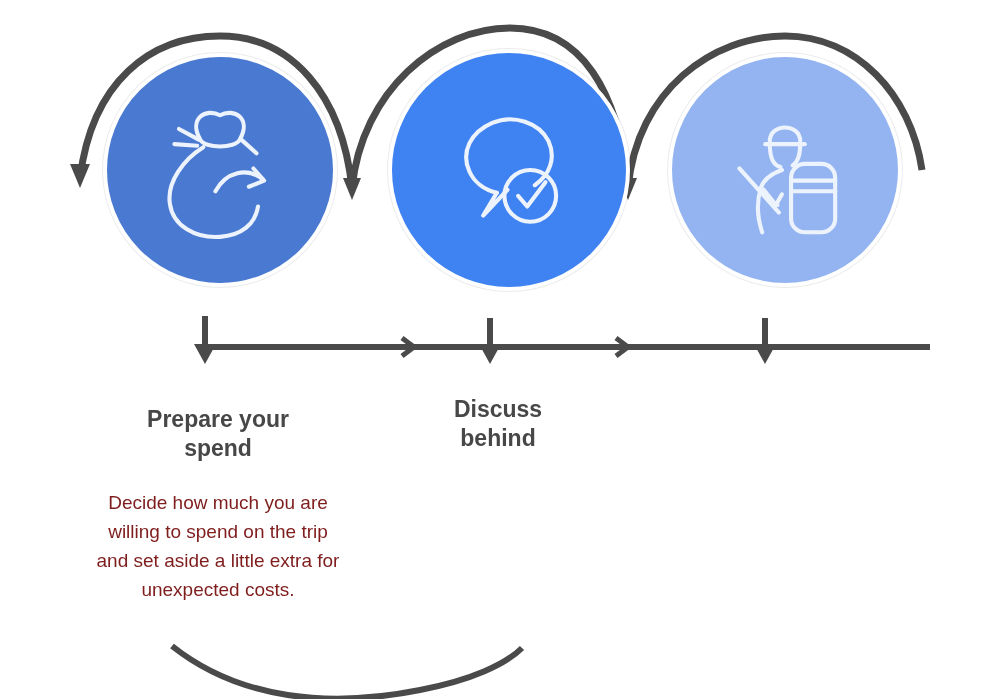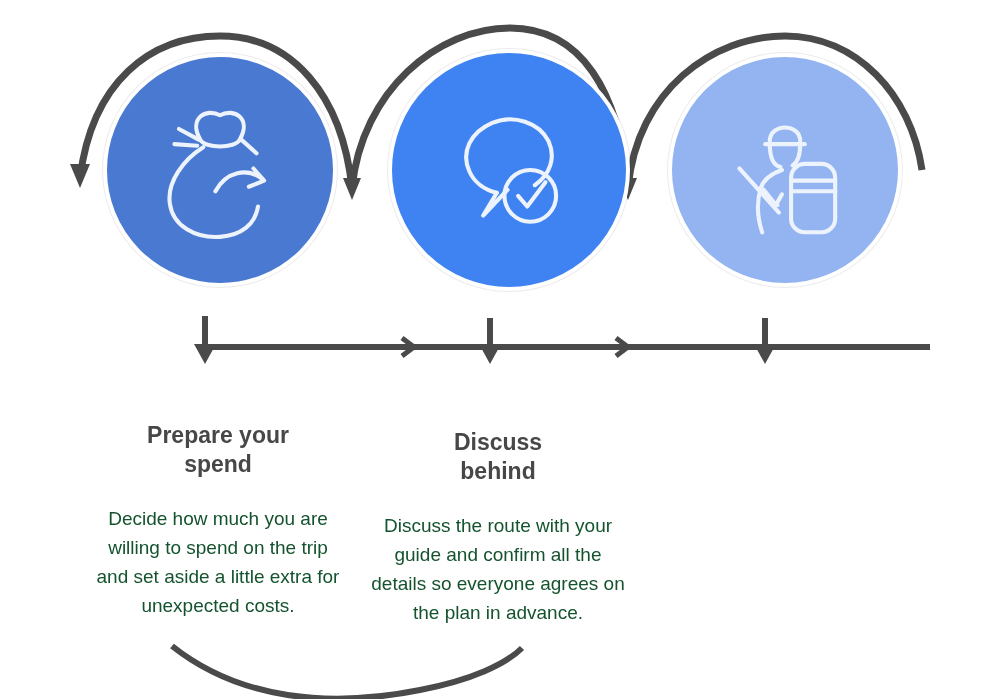--- a/index.html
+++ b/index.html
@@ -36,34 +36,34 @@
     stroke-linecap:round;
     stroke-linejoin:round;
   }
   .text-col{
     position:absolute;
     width:256px;
     text-align:center;
     color:#484848;
   }
   .col-1{left:90px;top:405px;}
-  .col-2{left:370px;top:412px;}
+  .col-2{left:370px;top:395px;}
   .col-3{left:657px;top:405px;}
   .step-heading{
-    margin:16px;
+    margin:0;
     font-size:23px;
     line-height:29px;
     font-weight:700;
     color:#474747;
   }
   .step-body{
     margin:25px 0 0 0;
     font-size:19px;
     line-height:29px;
-    color:#14532d;
+    color:#7f1d1d;
   }
   .deco{stroke:#4a4a4a;fill:none;}
   .deco-fill{fill:#4a4a4a;stroke:none;}
 </style>
 </head>
 <body>
 
 <div class="canvas">
 
   <svg class="flow-svg" viewBox="0 0 1000 699">
@@ -136,17 +136,16 @@
       <span>spend</span>
     </h3>
     <p class="step-body">Decide how much you are willing to spend on the trip and set aside a little extra for unexpected costs.</p>
   </div>
 
   <div class="text-col col-2">
     <h3 class="step-heading">
       <span>Discuss</span><br>
       <span>behind</span>
     </h3>
-    <p class="step-body">Discuss the route with your guide and confirm all the details so everyone agrees on the plan in advance.</p>
   </div>
 
 
 </div>
 
 </body></html>

